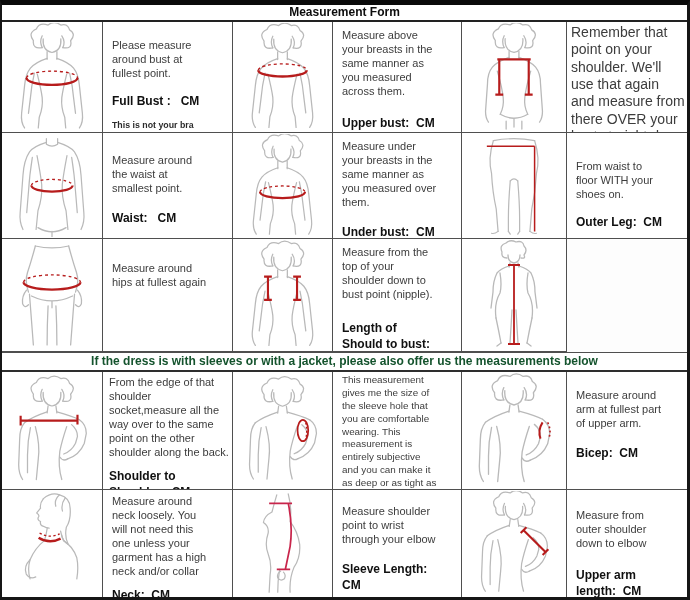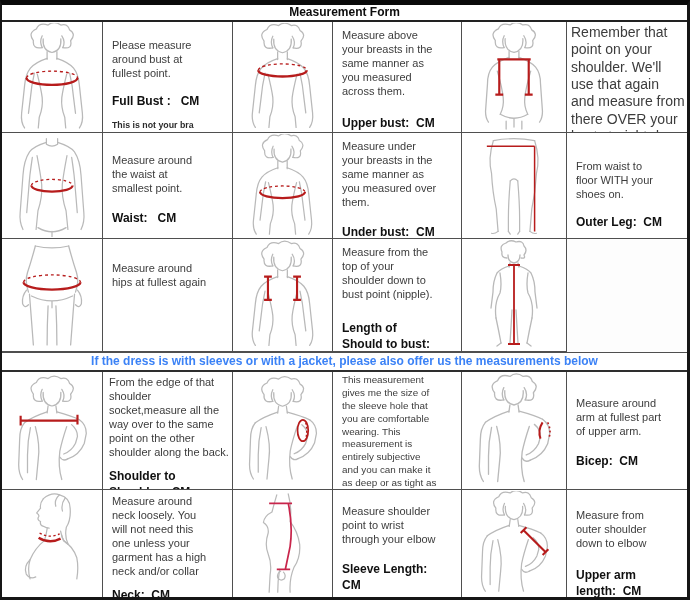--- a/index.html
+++ b/index.html
@@ -17,21 +17,21 @@
   }
   .cell{box-sizing:border-box;border-right:1px solid #4f4f4f;border-bottom:1px solid #4f4f4f;overflow:hidden;background:#fff;}
   .c6{border-right:none;}
   .lastrow{border-bottom:none;}
   .title-row{
     grid-column:1/-1;box-sizing:border-box;border-bottom:2px solid #222;background:#fff;
     text-align:center;font-weight:bold;font-size:12px;line-height:15px;color:#0c0c0c;
   }
   .band{
     grid-column:1/-1;box-sizing:border-box;border-bottom:2px solid #2e2e2e;border-top:1px solid #4f4f4f;background:#fff;
-    text-align:center;font-weight:bold;font-size:12px;line-height:17px;color:#3b82f6;
+    text-align:center;font-weight:bold;font-size:12px;line-height:17px;color:#14532d;
   }
   .fig{display:flex;align-items:center;justify-content:center;padding:1px;}
   .fig svg{width:100%;height:100%;}
   .txt{padding:0 22px 0 9px;font-size:11px;color:#3c3c3c;line-height:1.28;}
   .desc{white-space:normal;}
   .label{font-weight:bold;font-size:12px;color:#101010;line-height:1.3;white-space:pre-wrap;}
   .note{font-weight:bold;font-size:8.8px;color:#2c2c2c;line-height:1.4;}
   .t-sm .desc{font-size:9.9px;line-height:1.3;}
   .t-xs{padding-left:4px;padding-right:1px;}
   .t-xs .desc{font-size:14px;line-height:1.24;}
@@ -240,21 +240,21 @@
 
     </div>
     <div class="cell fig">
       <svg viewBox="0 0 100 110">
           <use href="#g-hip-body"></use>
         <path class="rd" stroke-width="2" d="M78,47 Q73,55 76,63"></path>
         <path class="rd" stroke-width="1.6" stroke-dasharray="1.8,2.4" d="M83,47 Q87,55 84,63"></path>
       </svg>
     </div>
     <div class="cell txt c6">
-      <div class="desc" style="margin-top:24px">Measure around arm at fullest part of upper arm.</div>
+      <div class="desc" style="margin-top:16px">Measure around arm at fullest part of upper arm.</div>
       <div class="label" style="margin-top:16px">Bicep:  CM</div>
     </div>
 
     <div class="cell fig lastrow">
       <svg viewBox="0 0 100 110">
         <g class="sk">
           <path d="M41,8 Q37,13 38,18 L34,23 Q37,25 36,27 Q34,30 38,32 Q37,36 41,37 Q44,39 47,39"></path>
           <path d="M41,8 Q49,1 58,4 Q69,7 69,18 Q70,30 65,38 Q63,48 67,56 Q61,52 60,46"></path>
           <path d="M58,4 Q52,9 54,16 M64,7 Q59,14 61,21"></path>
           <path d="M45,39 Q44,46 42,52 M59,42 Q60,47 62,52"></path>

